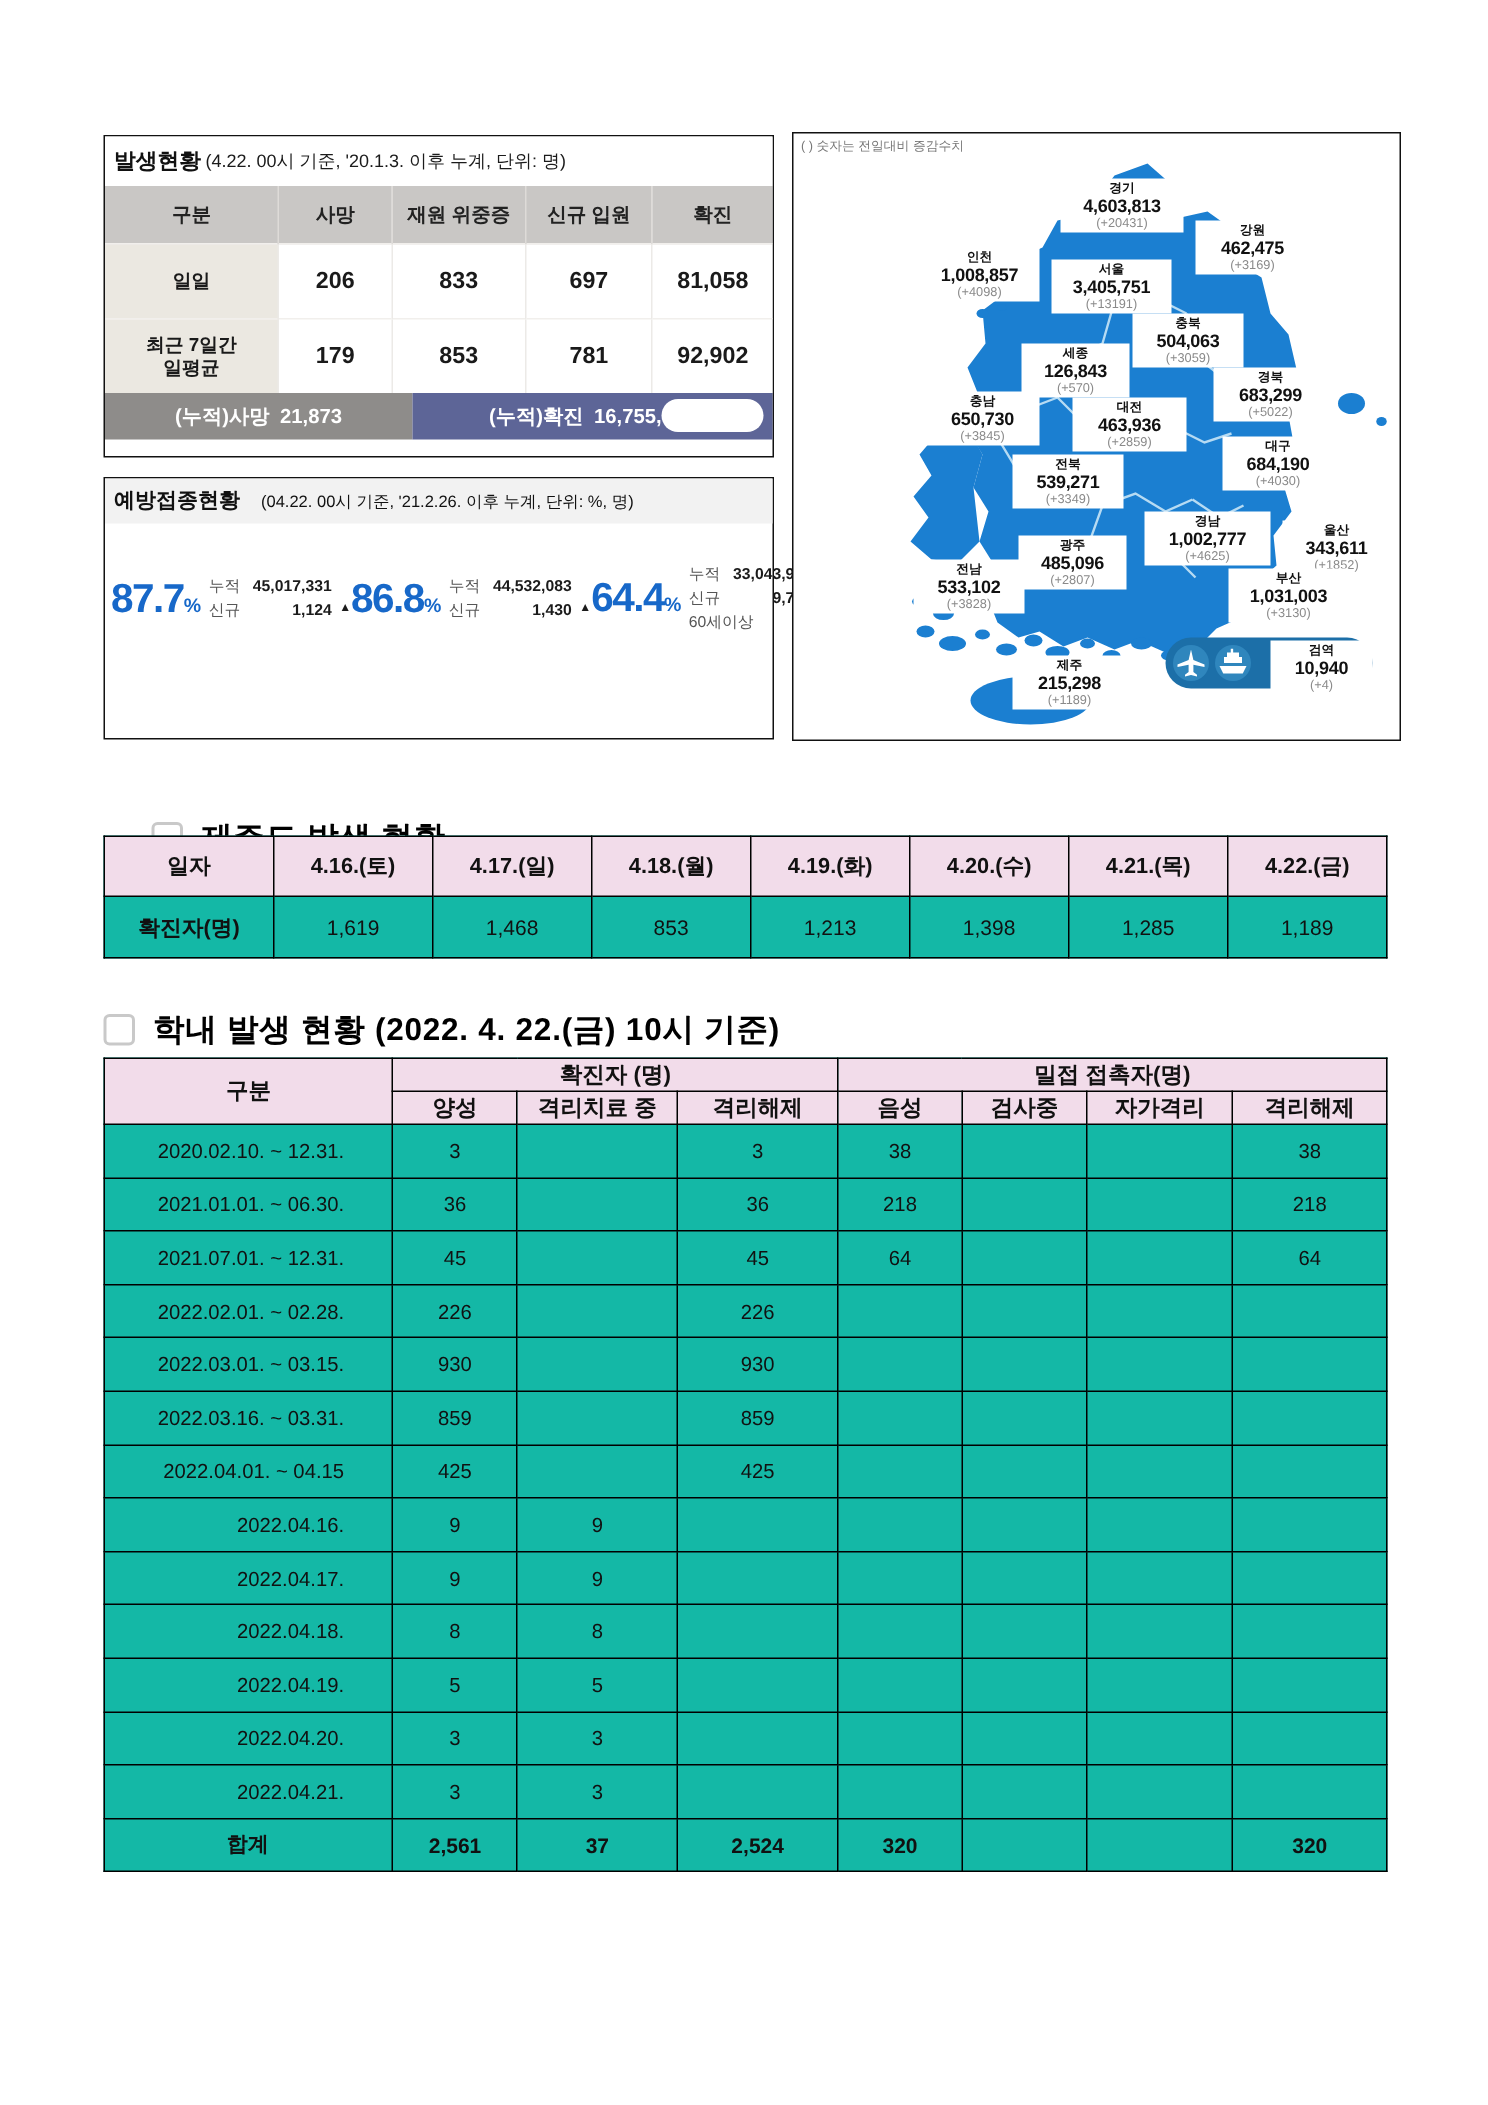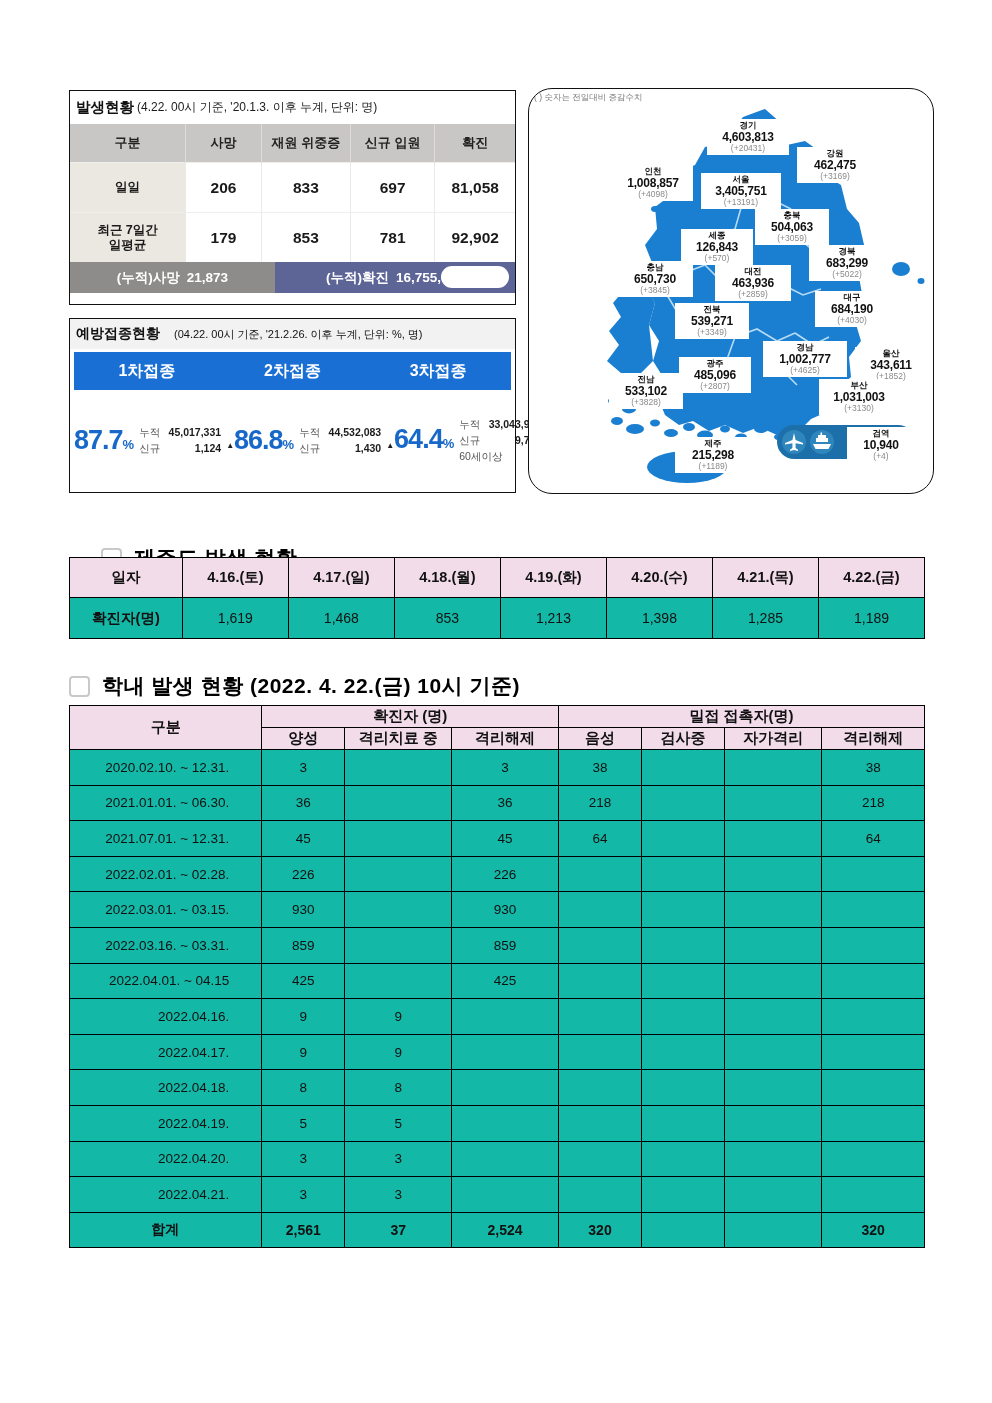--- a/index.html
+++ b/index.html
@@ -55,21 +55,21 @@
   .vac-cell{flex:1;display:flex;align-items:center;justify-content:center;gap:6px;}
   .vac-pct{font-size:27px;font-weight:700;color:#1768c9;letter-spacing:-1px;}
   .vac-pct .u{font-size:13px;font-weight:700;}
   .vac-kv{font-size:10.5px;line-height:1.55;color:#1b1b1b;}
   .vac-kv .row{display:flex;gap:5px;white-space:nowrap;}
   .vac-kv .k{color:#555;}
   .vac-kv .v{font-weight:700;min-width:56px;text-align:right;}
   .vac-kv .tri{font-size:8px;}
 
   
-  #map-panel{position:absolute;left:528px;top:88px;width:406px;height:406px;overflow:hidden;border-radius:24px;}
+  #map-panel{position:absolute;left:528px;top:88px;width:406px;height:406px;overflow:hidden;}
   .map-note{position:absolute;left:5px;top:3px;font-size:8.5px;color:#777;}
   .mapsvg{position:absolute;left:0;top:0;}
   .mlab{position:absolute;background:#fff;text-align:center;line-height:1.12;padding:2px 4px;box-sizing:border-box;}
   .mlab .nm{font-size:8.5px;font-weight:700;color:#111;}
   .mlab .ct{font-size:12px;font-weight:700;color:#111;letter-spacing:-.2px;}
   .mlab .dt{font-size:8.5px;color:#8a8a8a;}
   .quar-pill{position:absolute;background:#1c6fa8;border-radius:18px;height:34px;display:flex;align-items:center;gap:2px;padding:0 4px;}
   .quar-pill svg{display:block;}
 
   
@@ -154,25 +154,20 @@
         <span>16,755,055</span>
         <div class="pillblank"></div>
       </div>
     </div>
   </div>
 
   <div class="panel" id="vac-panel">
     <div class="vac-cap">
       <b>예방접종현황</b>
       <span>(04.22. 00시 기준, '21.2.26. 이후 누계, 단위: %, 명)</span>
-    </div>
-    <div class="vac-bar">
-      <div>1차접종</div>
-      <div>2차접종</div>
-      <div>3차접종</div>
     </div>
     <div class="vac-body">
 
       <div class="vac-cell">
         <div class="vac-pct"><span>87.7</span><span class="u">%</span></div>
         <div class="vac-kv">
           <div class="row">
               <span class="k">누적</span>
               <span class="v">45,017,331</span>
             </div>

